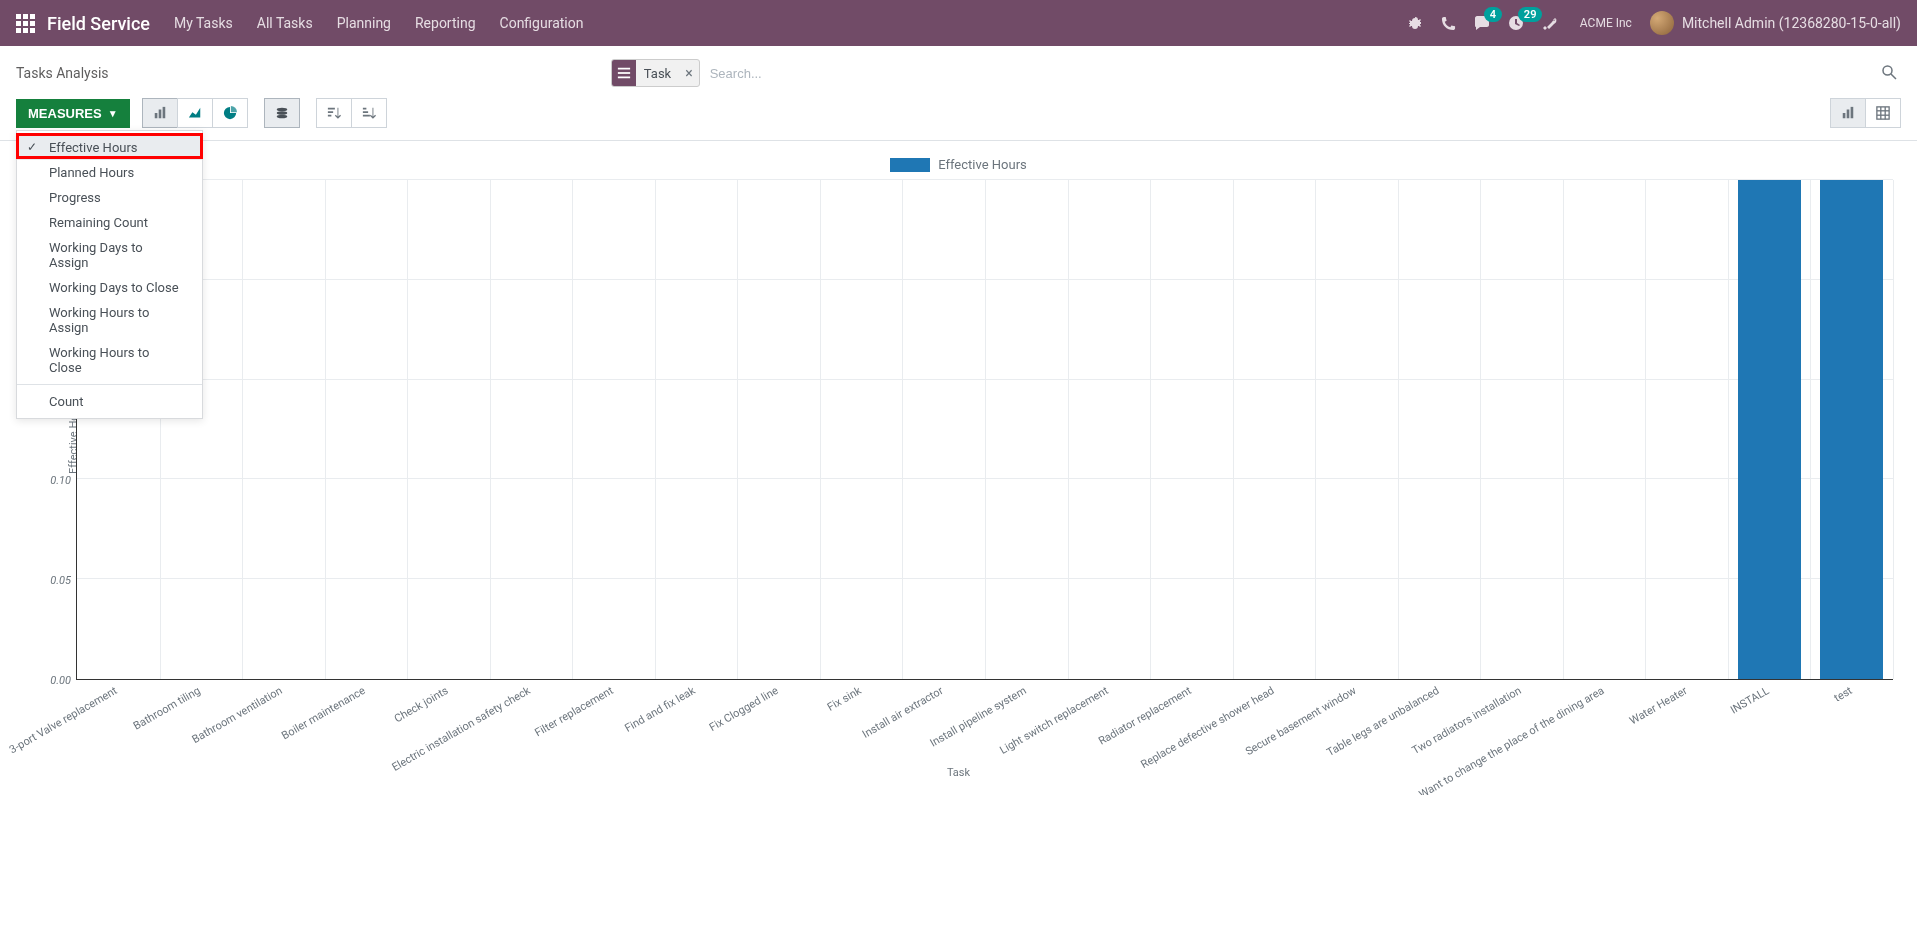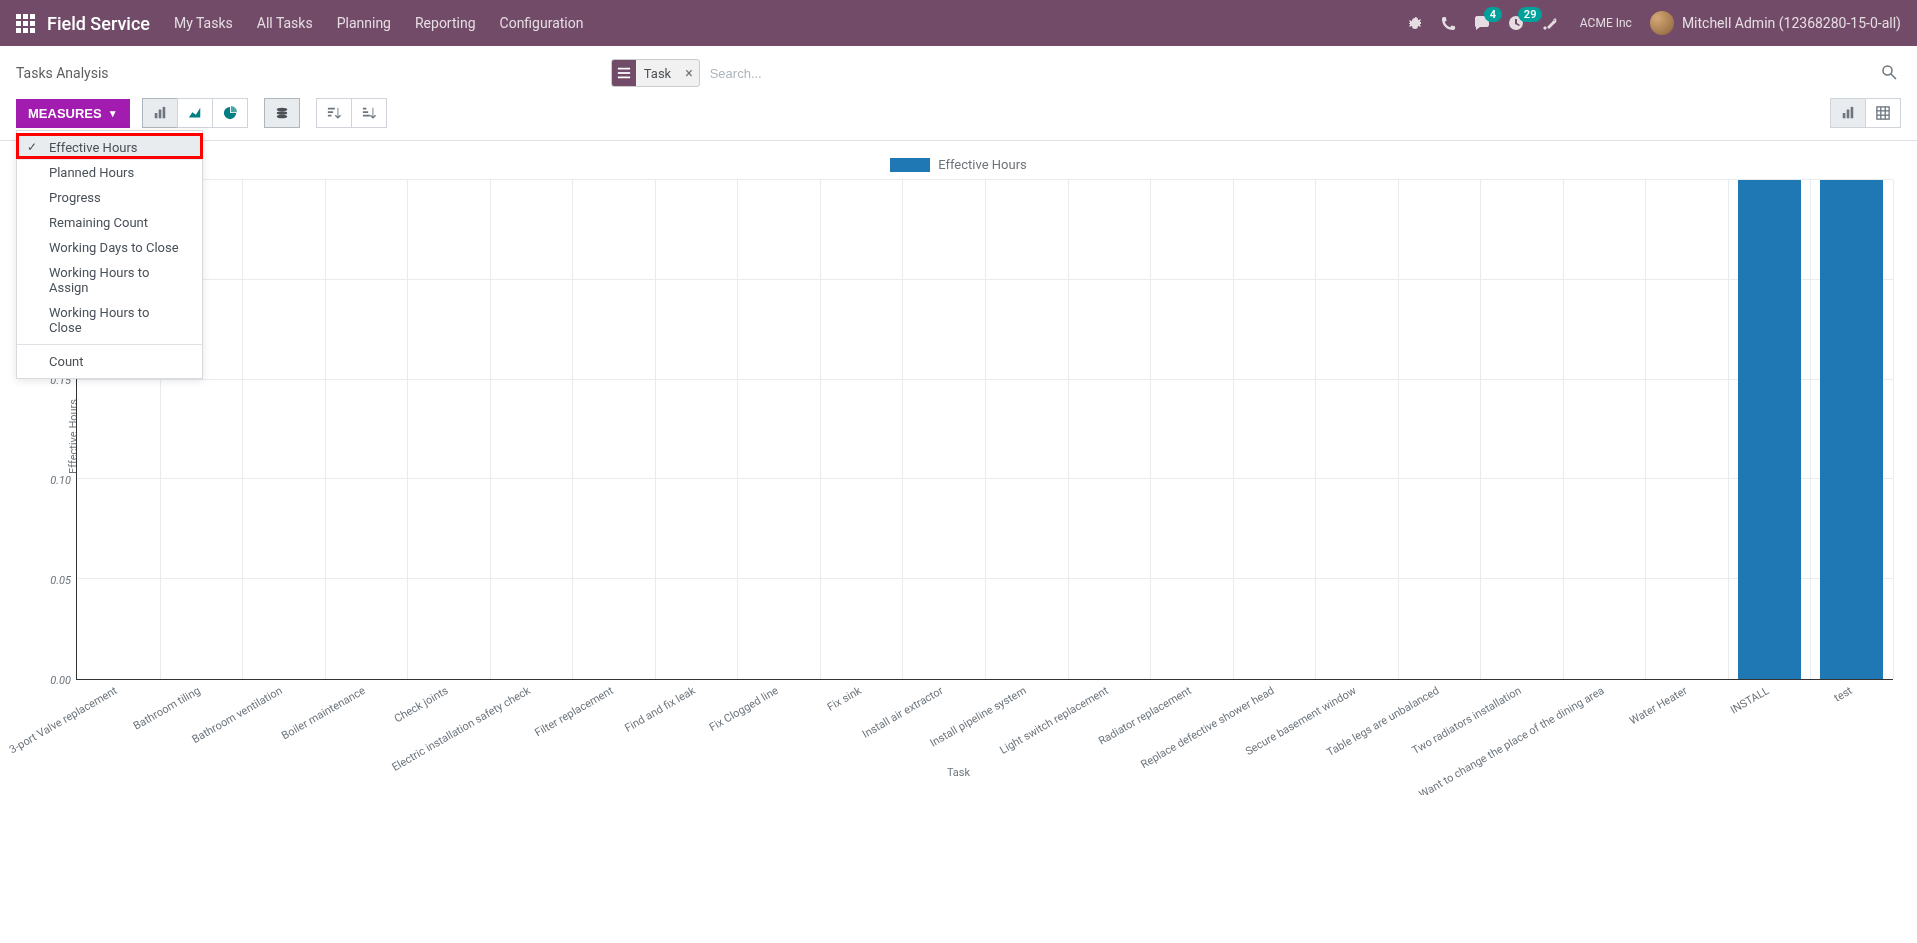--- a/index.html
+++ b/index.html
@@ -27,21 +27,21 @@
     .facet-icon { background: #714B67; color: #fff; width: 24px; height: 28px; display: flex; align-items: center; justify-content: center; }
     .facet-icon svg { width: 14px; height: 14px; }
     .facet-label { padding: 0 8px; color: #495057; }
     .facet-close { padding: 0 6px; cursor: pointer; color: #6c757d; font-size: 14px; }
     .search-input { border: none; outline: none; padding: 6px 10px; font-size: 13px; width: 300px; color: #495057; }
     .search-input::placeholder { color: #adb5bd; }
     .search-magnify { margin-left: auto; cursor: pointer; color: #6c757d; margin-right: 4px; }
 
     
     .control-panel-2 { padding: 10px 16px 12px 16px; display: flex; align-items: center; border-bottom: 1px solid #dee2e6; }
-    .measures-btn { background: #a21caf; color: #fff; border: none; padding: 7px 12px; font-size: 13px; font-weight: 600; display: flex; align-items: center; gap: 6px; cursor: pointer; margin-right: 12px; }
+    .measures-btn { background: #15803d; color: #fff; border: none; padding: 7px 12px; font-size: 13px; font-weight: 600; display: flex; align-items: center; gap: 6px; cursor: pointer; margin-right: 12px; }
     .measures-btn .caret { font-size: 10px; }
     .btn-group { display: flex; gap: 0; margin-right: 16px; }
     .toolbar-btn { background: #fff; border: 1px solid #ced4da; padding: 6px 10px; cursor: pointer; color: #495057; display: flex; align-items: center; justify-content: center; height: 30px; }
     .toolbar-btn:not(:first-child) { margin-left: -1px; }
     .toolbar-btn.active { background: #e9ecef; border-color: #adb5bd; }
     .toolbar-btn.teal { color: #017e84; }
     .toolbar-btn svg { width: 14px; height: 14px; }
     
     .mid-filters { margin-left: auto; display: flex; gap: 24px; margin-right: auto; padding-left:260px;}
     .filter-item { display: flex; align-items: center; gap: 5px; cursor: pointer; color: #495057; }
@@ -233,20 +233,21 @@
     </button>
   </div>
 </div>
 
 <div class="dropdown">
   <div id="dropdown-items">
       <div class="dropdown-item selected">Effective Hours</div>
       <div class="dropdown-item">Planned Hours</div>
       <div class="dropdown-item">Progress</div>
       <div class="dropdown-item">Remaining Count</div>
+      <div class="dropdown-item">Working Days to Assign</div>
       <div class="dropdown-item">Working Days to Close</div>
       <div class="dropdown-item">Working Hours to Assign</div>
       <div class="dropdown-item">Working Hours to Close</div>
     </div>
   <div class="dropdown-divider"></div>
   <div class="dropdown-item">Count</div>
 </div>
 <div class="highlight-box" style="left:16px; top:133px; width:187px; height:26px;"></div>
 
 <div class="chart-container">

